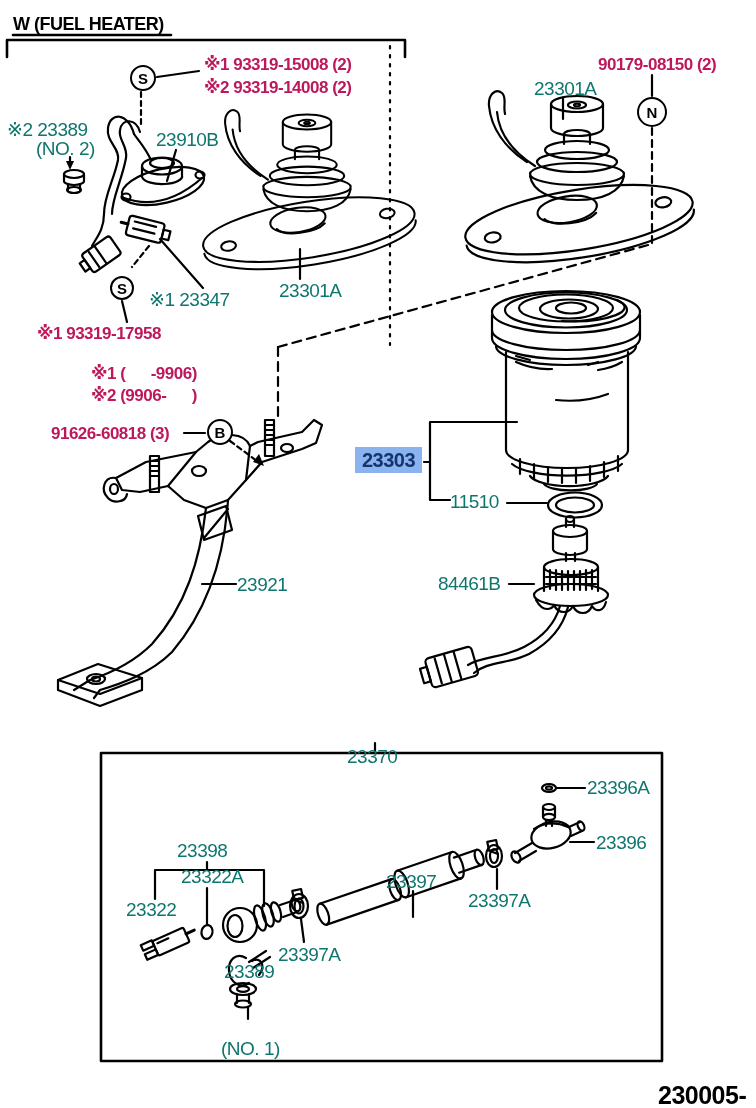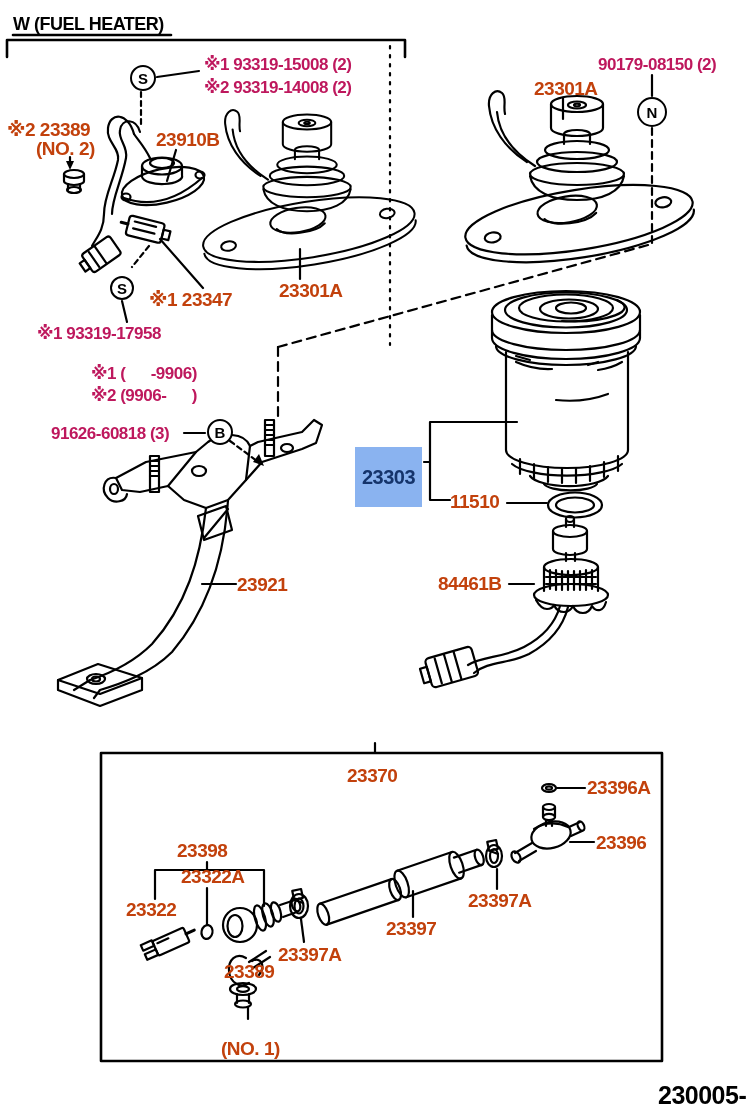--- a/index.html
+++ b/index.html
@@ -1,28 +1,28 @@
 <!DOCTYPE html>
 <html style="--hl-bg: #8AB3F0; --hl-fg: #15346B;"><head>
 <meta charset="utf-8">
 <style>
   html,body{margin:0;padding:0;background:#ffffff;}
   #page{position:relative;width:756px;height:1108px;background:#fff;overflow:hidden;
         font-family:"Liberation Sans","DejaVu Sans",sans-serif;}
   svg{position:absolute;left:0;top:0;}
-  .lbl{position:absolute;font-weight:700;font-size:19px;line-height:1.0;color:#c2410c;
+  .lbl{position:absolute;font-weight:400;font-size:19px;line-height:1.0;color:#0f766e;
        white-space:pre;letter-spacing:-0.5px;}
   .lbl-sm{position:absolute;font-weight:700;font-size:17px;line-height:1.0;color:#be185d;
        white-space:pre;letter-spacing:-0.5px;}
   .title{position:absolute;font-weight:700;font-size:18px;color:#000;white-space:pre;letter-spacing:-0.5px;}
   .marker{position:absolute;border:2.6px solid #000;border-radius:50%;background:#fff;
        display:flex;align-items:center;justify-content:center;
        font-weight:700;font-size:15px;color:#000;box-sizing:border-box;}
   .hl{position:absolute;background:var(--hl-bg,#8AB3F0);color:var(--hl-fg,#15346B);
-      font-weight:700;font-size:20px;line-height:1.0;padding:20px 7px;letter-spacing:-0.5px;}
+      font-weight:700;font-size:20px;line-height:1.0;padding:3px 7px;letter-spacing:-0.5px;}
   .doc{position:absolute;font-weight:700;font-size:25px;color:#000;letter-spacing:-0.5px;}
 </style>
 </head>
 <body>
 
 <div id="page">
 
 <svg width="756" height="1108" viewBox="0 0 756 1108">
   <defs>
     <g id="pump-shape">
@@ -286,28 +286,28 @@
   <div class="lbl" style="left:149px;top:290px">※1 23347</div>
   <div class="lbl" style="left:279px;top:281px">23301A</div>
   <div class="lbl-sm" style="left:37px;top:325px">※1 93319-17958</div>
   <div class="lbl-sm" style="left:91px;top:365px">※1 (      -9906)</div>
   <div class="lbl-sm" style="left:91px;top:387px">※2 (9906-      )</div>
   <div class="lbl-sm" style="left:51px;top:425px">91626-60818 (3)</div>
   <div class="lbl" style="left:237px;top:575px">23921</div>
   <div class="hl" style="left:355px;top:447px">23303</div>
   <div class="lbl" style="left:450px;top:492px">11510</div>
   <div class="lbl" style="left:438px;top:574px">84461B</div>
-  <div class="lbl" style="left:347px;top:766px">23370</div>
+  <div class="lbl" style="left:347px;top:747px">23370</div>
   <div class="lbl" style="left:587px;top:778px">23396A</div>
   <div class="lbl" style="left:596px;top:833px">23396</div>
   <div class="lbl" style="left:177px;top:841px">23398</div>
   <div class="lbl" style="left:181px;top:867px">23322A</div>
   <div class="lbl" style="left:126px;top:900px">23322</div>
   <div class="lbl" style="left:278px;top:945px">23397A</div>
-  <div class="lbl" style="left:386px;top:919px">23397</div>
+  <div class="lbl" style="left:386px;top:872px">23397</div>
   <div class="lbl" style="left:468px;top:891px">23397A</div>
   <div class="lbl" style="left:224px;top:962px">23389</div>
   <div class="lbl" style="left:221px;top:1039px">(NO. 1)</div>
   <div class="doc" style="left:658px;top:1081px">230005-B</div>
 
   <div class="marker" style="left:130px;top:65px;width:26px;height:26px">S</div>
   <div class="marker" style="left:110px;top:276px;width:24px;height:24px">S</div>
   <div class="marker" style="left:207px;top:419px;width:26px;height:26px">B</div>
   <div class="marker" style="left:637px;top:97px;width:30px;height:30px">N</div>
 

